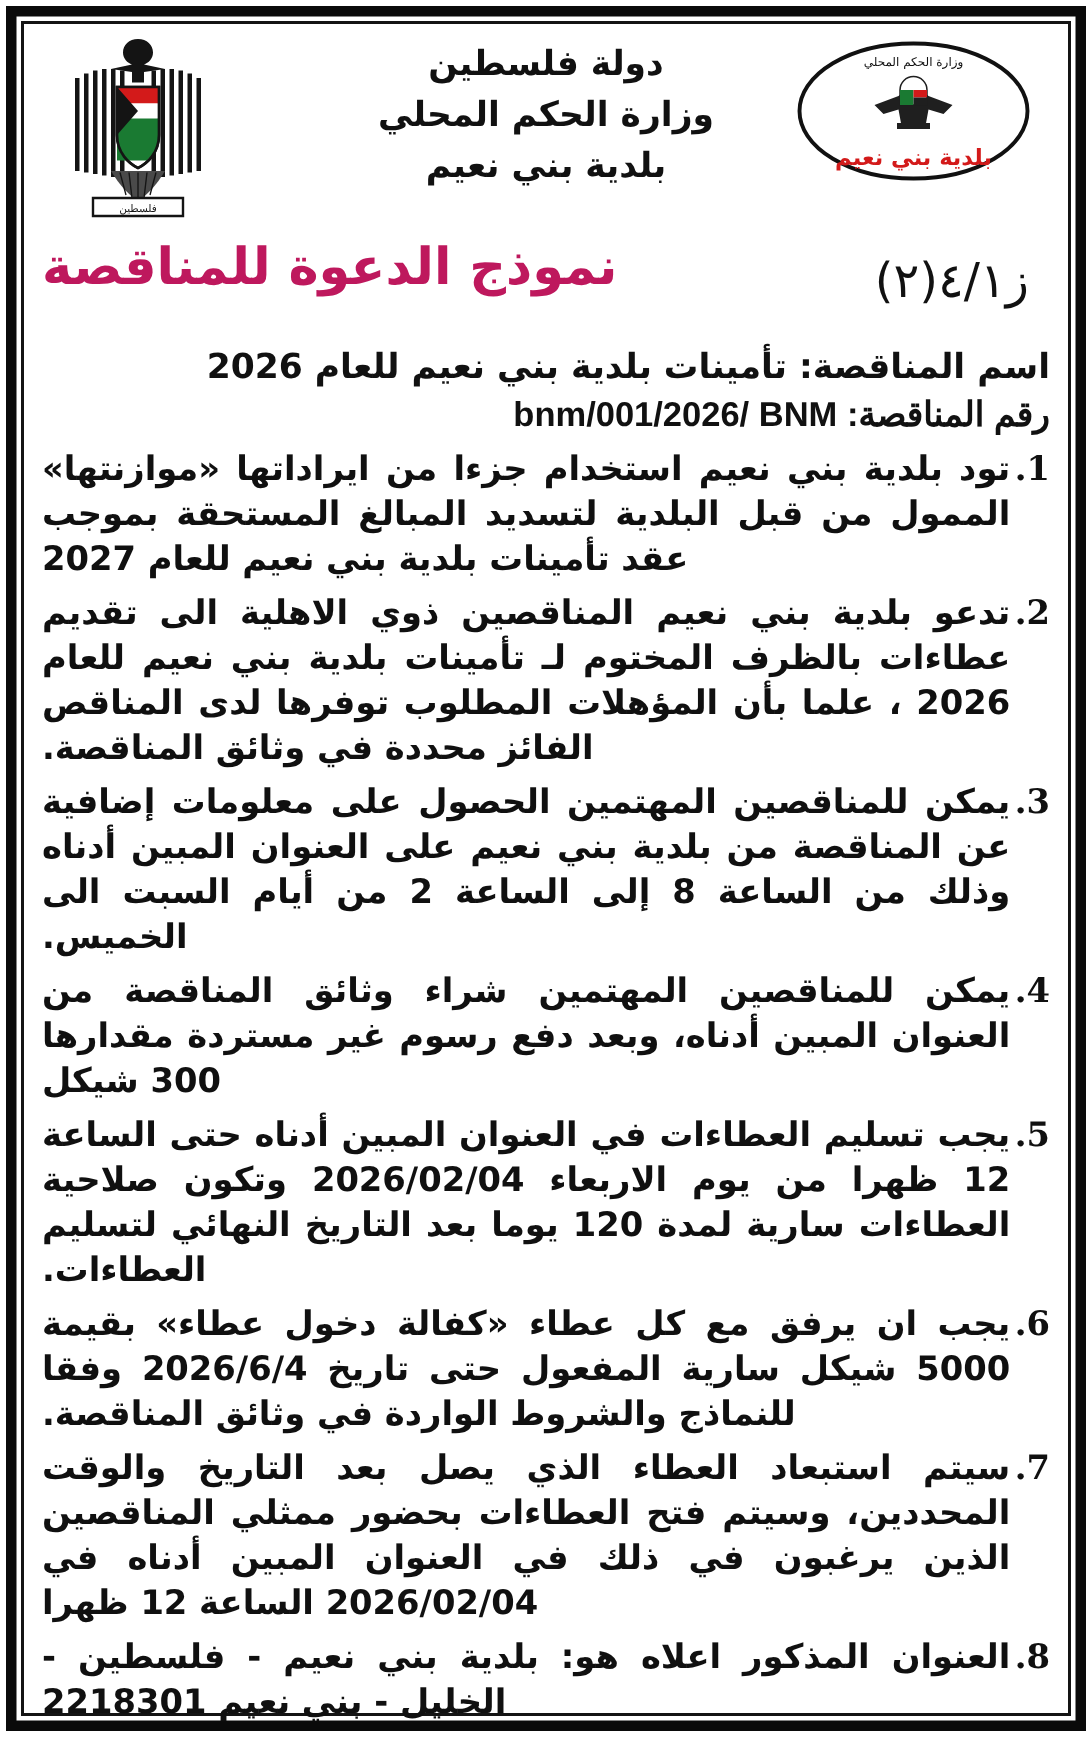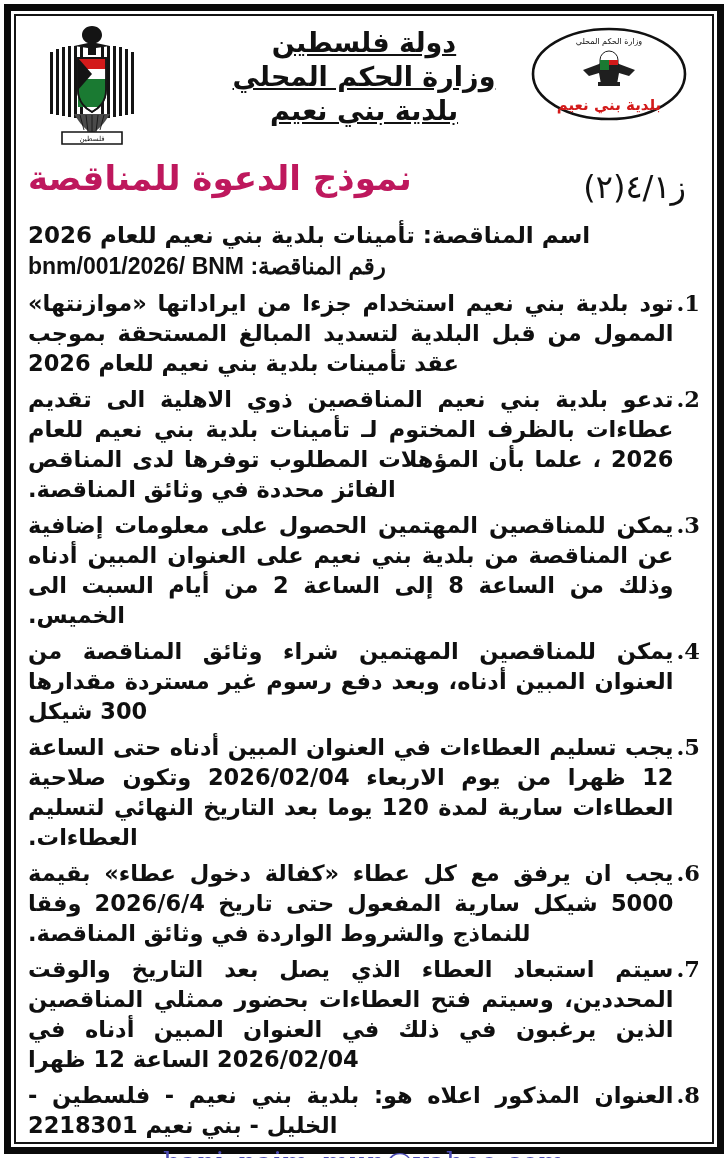--- a/index.html
+++ b/index.html
@@ -73,25 +73,24 @@
   .gov-lines {
     position: absolute;
     left: 0;
     right: 0;
     top: 6px;
     text-align: center;
     pointer-events: none;
   }
   .gov-line {
     font-weight: bold;
-    font-size: 27px;
+    font-size: 23px;
     line-height: 34px;
     color: #111;
     letter-spacing: 0.5px;
-    text-decoration: underline;
   }
 
   
   .title-row {
     position: relative;
     height: 62px;
     flex: 0 0 auto;
   }
   .doc-title {
     position: absolute;
@@ -110,22 +109,22 @@
     top: 10px;
     font-size: 32px;
     font-weight: normal;
     color: #111;
     font-family: "DejaVu Sans", "Liberation Sans", sans-serif;
   }
 
   
   .ident {
     flex: 0 0 auto;
-    text-align: left;
-    margin-top: 0;
+    text-align: right;
+    margin-top: 10px;
   }
   .ident-line {
     font-size: 23px;
     font-weight: bold;
     line-height: 31px;
     color: #111;
   }
   .ident-line.mono-num {
     font-family: Liberation Sans, sans-serif;
   }
@@ -262,21 +261,21 @@
 
     <div class="ident">
       <div class="ident-line">اسم المناقصة: تأمينات بلدية بني نعيم للعام 2026</div>
       <div class="ident-line mono-num">رقم المناقصة: bnm/001/2026/ BNM</div>
     </div>
 
     <div class="clauses">
 
       <div class="clause c1">
         <span class="clause-num">1.</span>
-        <span class="clause-text">تود بلدية بني نعيم استخدام جزءا من ايراداتها «موازنتها» الممول من قبل البلدية لتسديد المبالغ المستحقة بموجب عقد تأمينات بلدية بني نعيم للعام 2026</span>
+        <span class="clause-text">تود بلدية بني نعيم استخدام جزءا من ايراداتها «موازنتها» الممول من قبل البلدية لتسديد المبالغ المستحقة بموجب عقد تأمينات بلدية بني نعيم للعام 2027</span>
       </div>
 
       <div class="clause c2">
         <span class="clause-num">2.</span>
         <span class="clause-text">تدعو بلدية بني نعيم المناقصين ذوي الاهلية الى تقديم عطاءات بالظرف المختوم لـ تأمينات بلدية بني نعيم للعام 2026 ، علما بأن المؤهلات المطلوب توفرها لدى المناقص الفائز محددة في وثائق المناقصة.</span>
       </div>
 
       <div class="clause c3">
         <span class="clause-num">3.</span>
         <span class="clause-text">يمكن للمناقصين المهتمين الحصول على معلومات إضافية عن المناقصة من بلدية بني نعيم على العنوان المبين أدناه وذلك من الساعة 8 إلى الساعة 2 من أيام السبت الى الخميس.</span>

